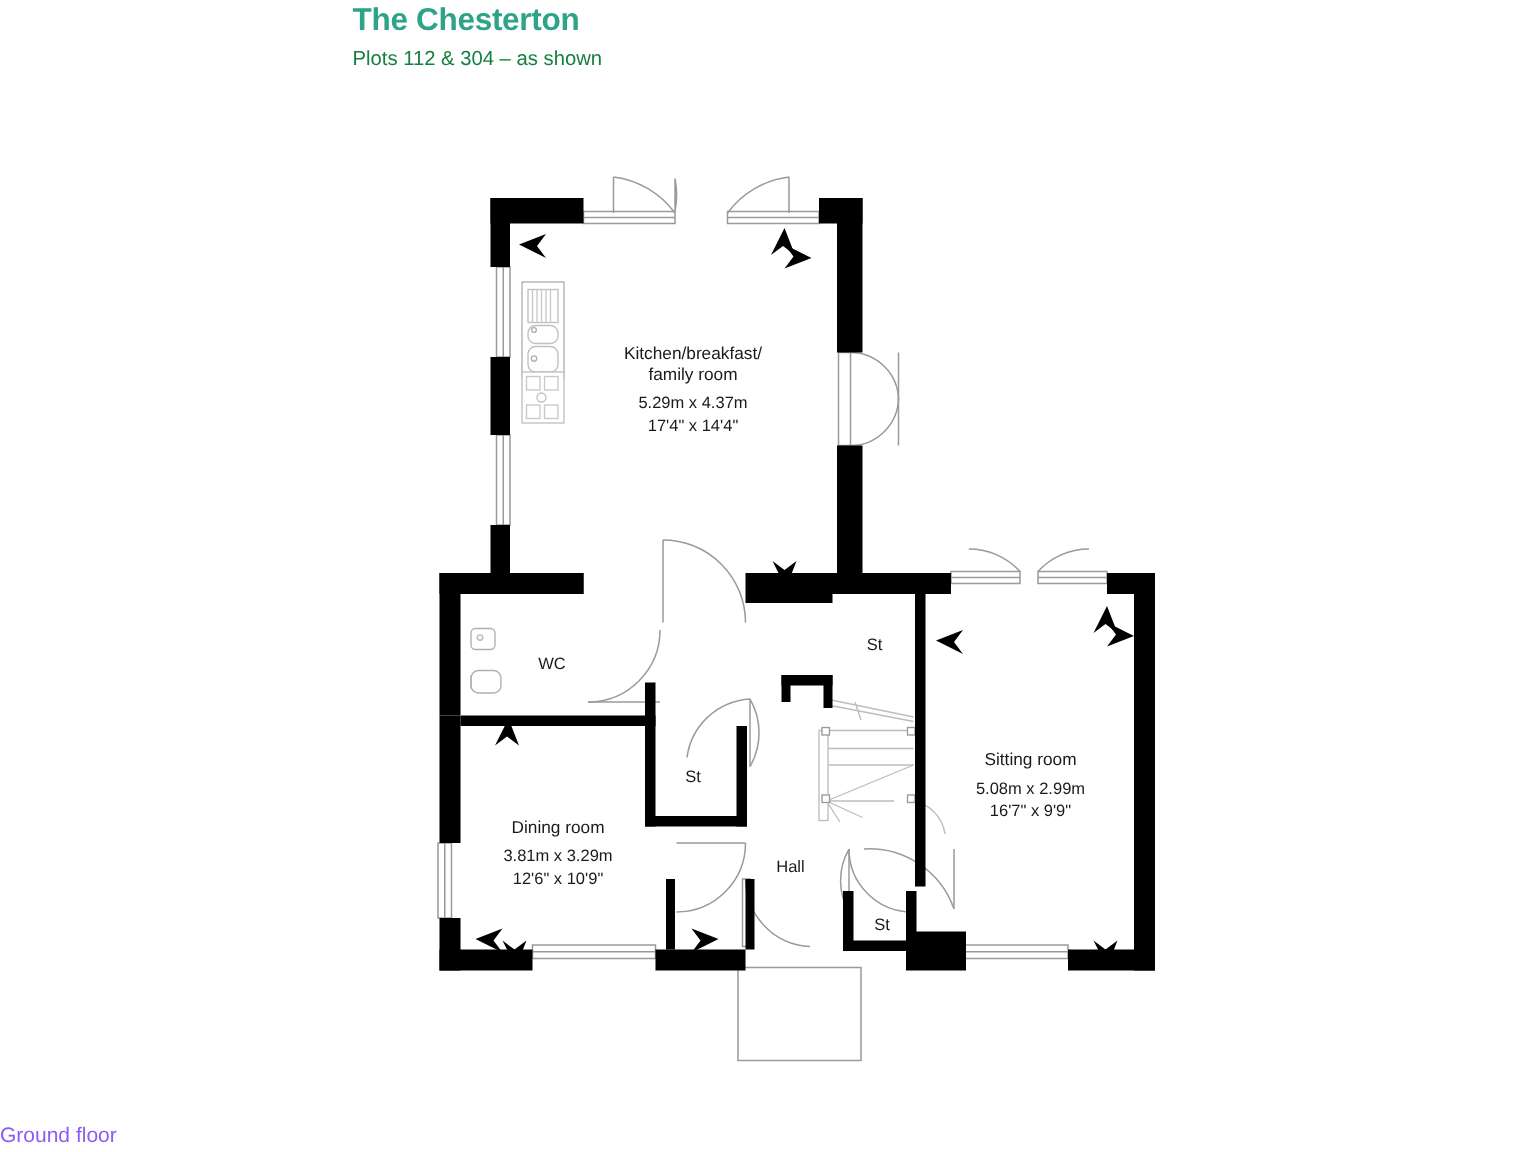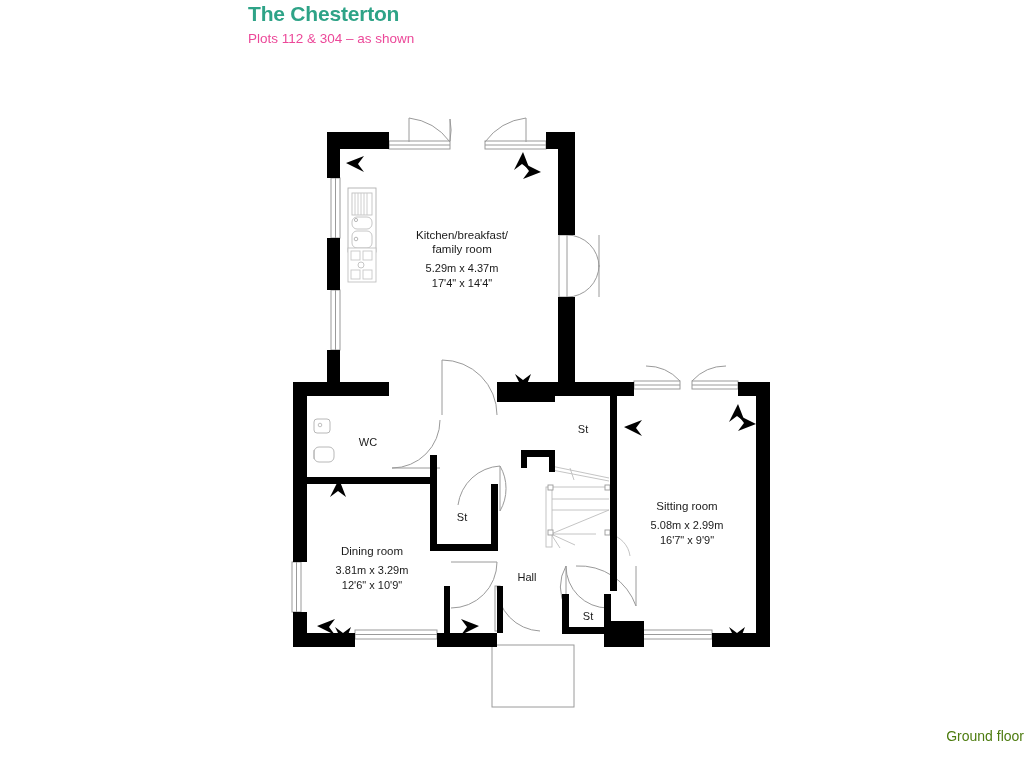--- a/index.html
+++ b/index.html
@@ -13,51 +13,51 @@
     position: relative;
     font-family: "Liberation Sans", sans-serif;
     overflow: hidden;
   }
   #page-root {
     position: absolute;
     inset: 0;
   }
   .hdr {
     position: absolute;
-    left: 248px;
+    left: 235px;
     top: 0px;
   }
   .hdr-title {
     font-size: 21px;
     font-weight: bold;
     color: #2ea387;
     letter-spacing: -0.2px;
     line-height: 28px;
     margin: 0;
     white-space: nowrap;
   }
   .hdr-sub {
     font-size: 13.5px;
-    color: #ec4899;
+    color: #15803d;
     line-height: 21px;
     white-space: nowrap;
   }
   .plan-svg {
     position: absolute;
     left: 0;
     top: 0;
   }
   .footer-label {
     position: absolute;
     left: 0;
     right: 0;
-    top: 728px;
-    text-align: right;
+    top: 748px;
+    text-align: left;
     font-size: 14px;
-    color: #4d7c0f;
+    color: #8b5cf6;
   }
   text.rm {
     font-family: "Liberation Sans", sans-serif;
     fill: #1a1a1a;
     text-anchor: middle;
   }
   text.rm-name { font-size: 11.5px; }
   text.rm-dim  { font-size: 11px; }
   text.rm-small { font-size: 11px; }
 </style>

